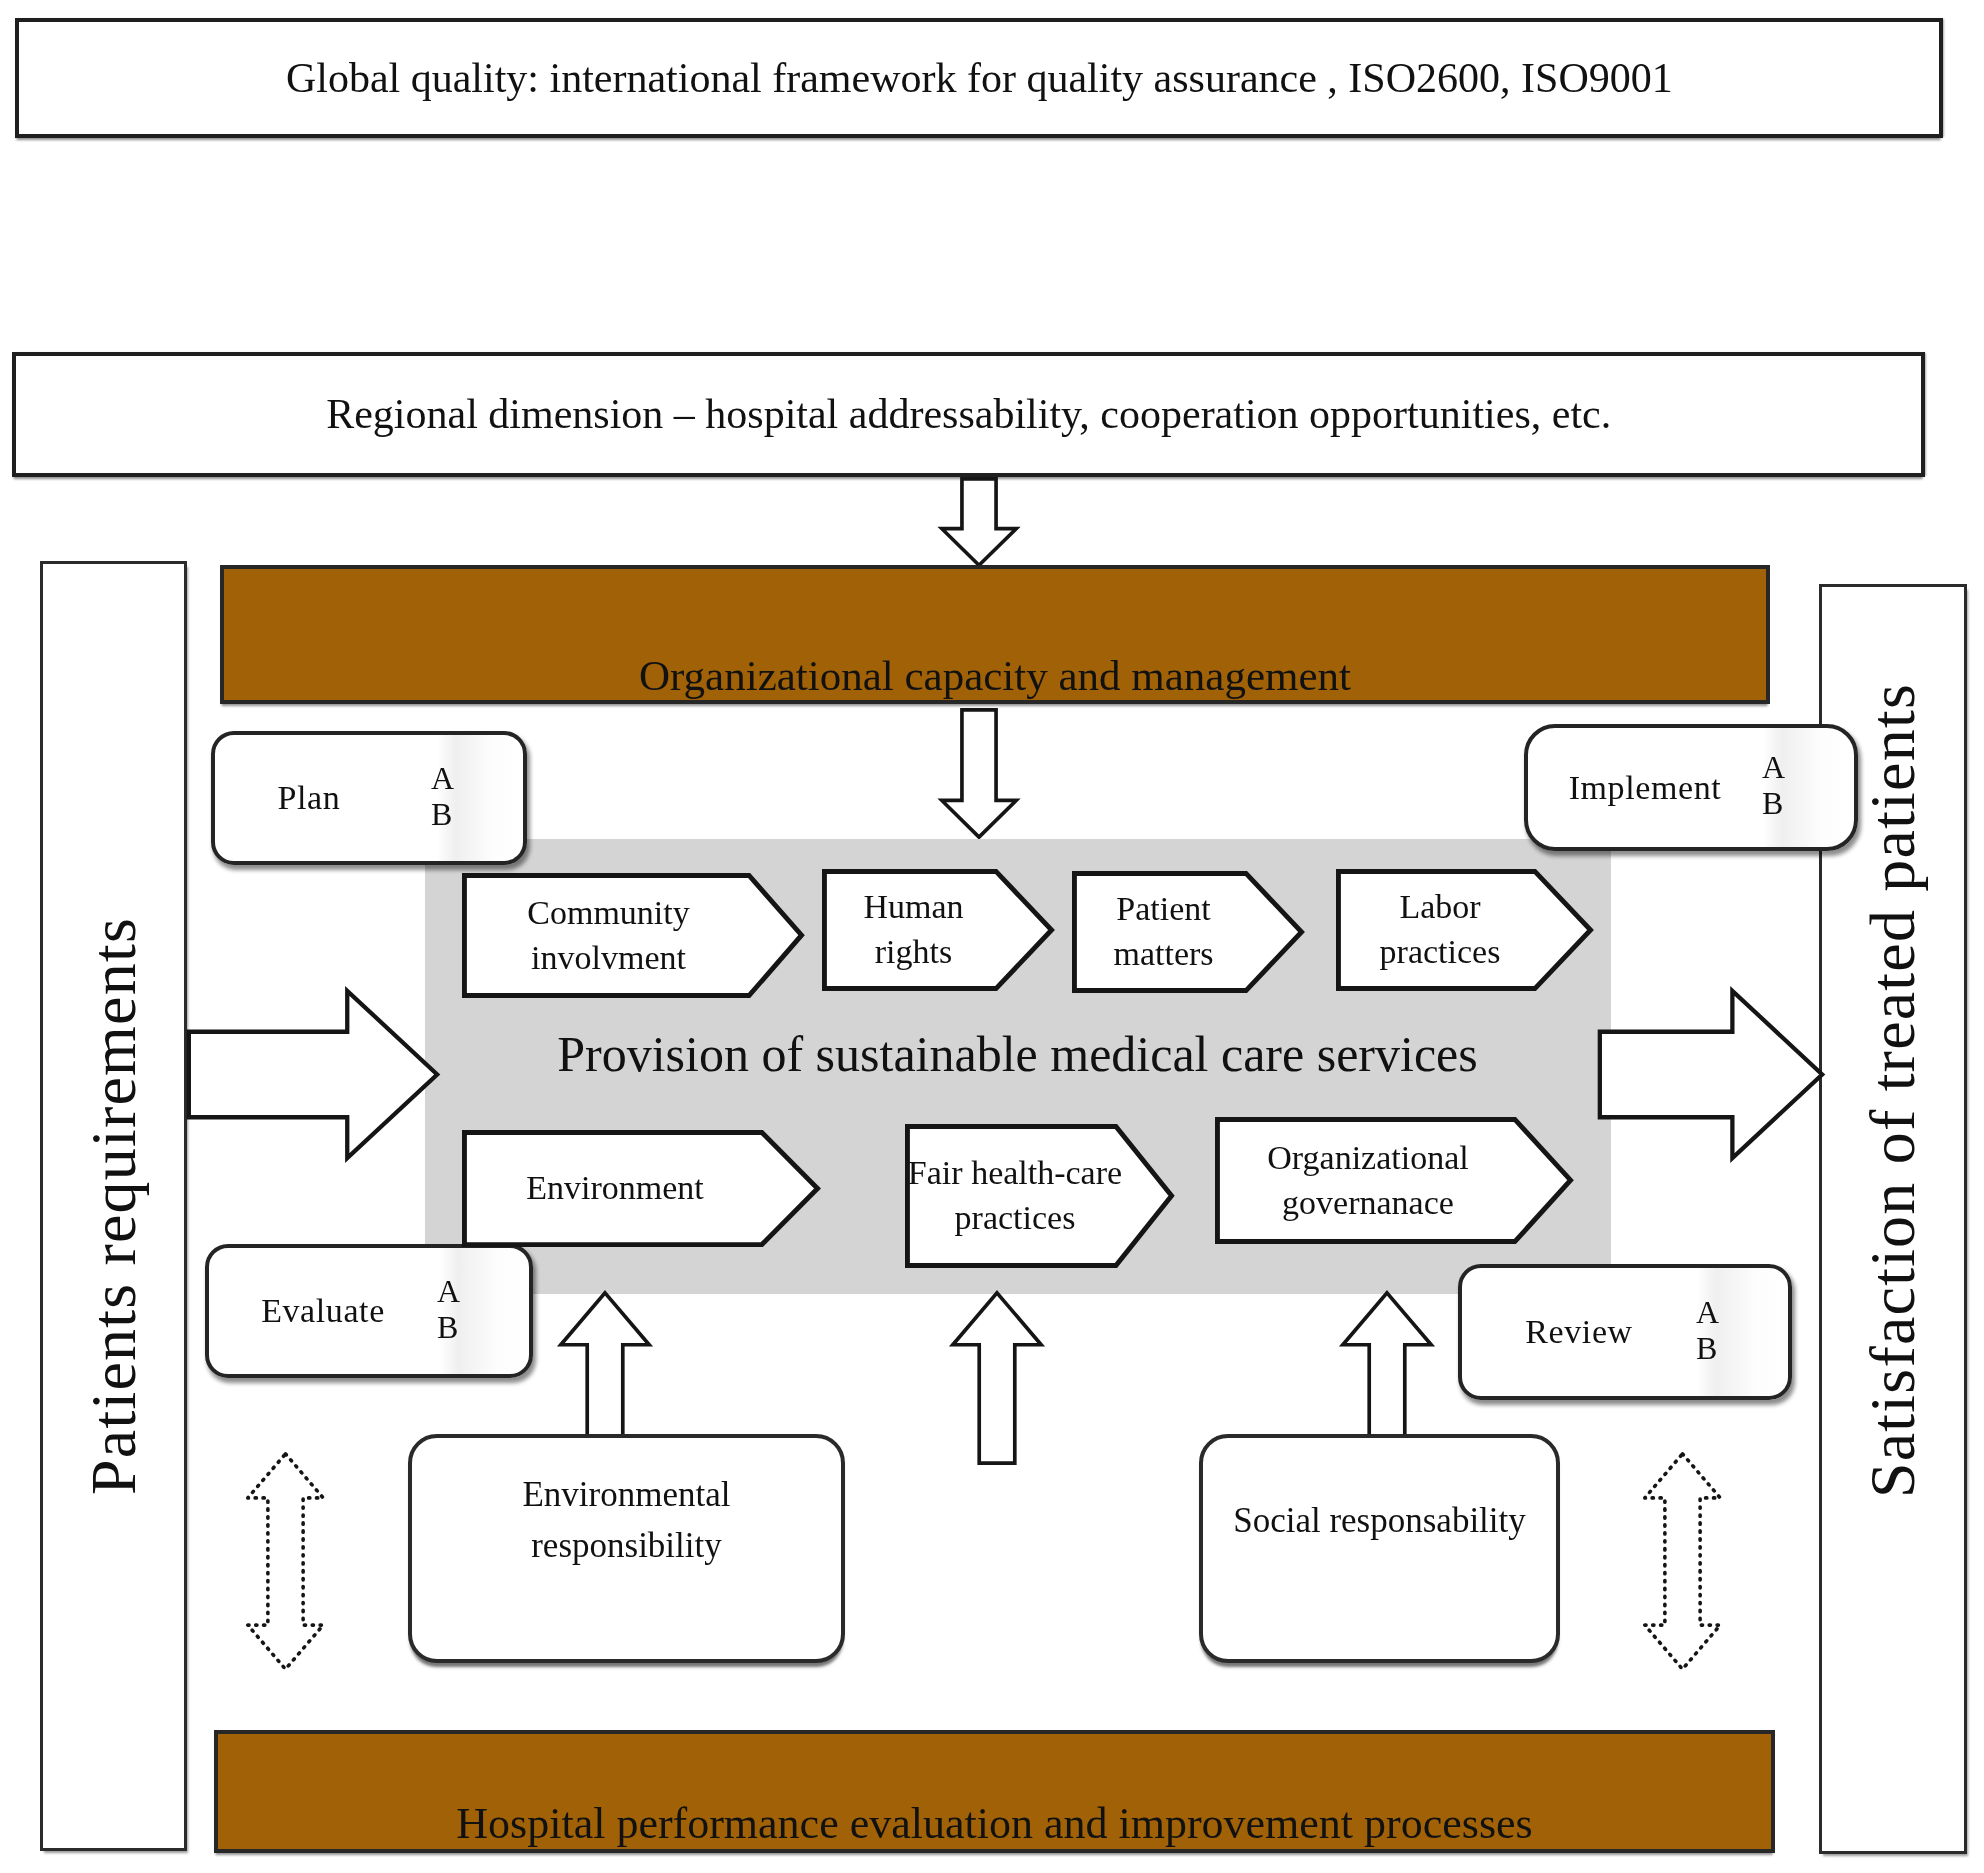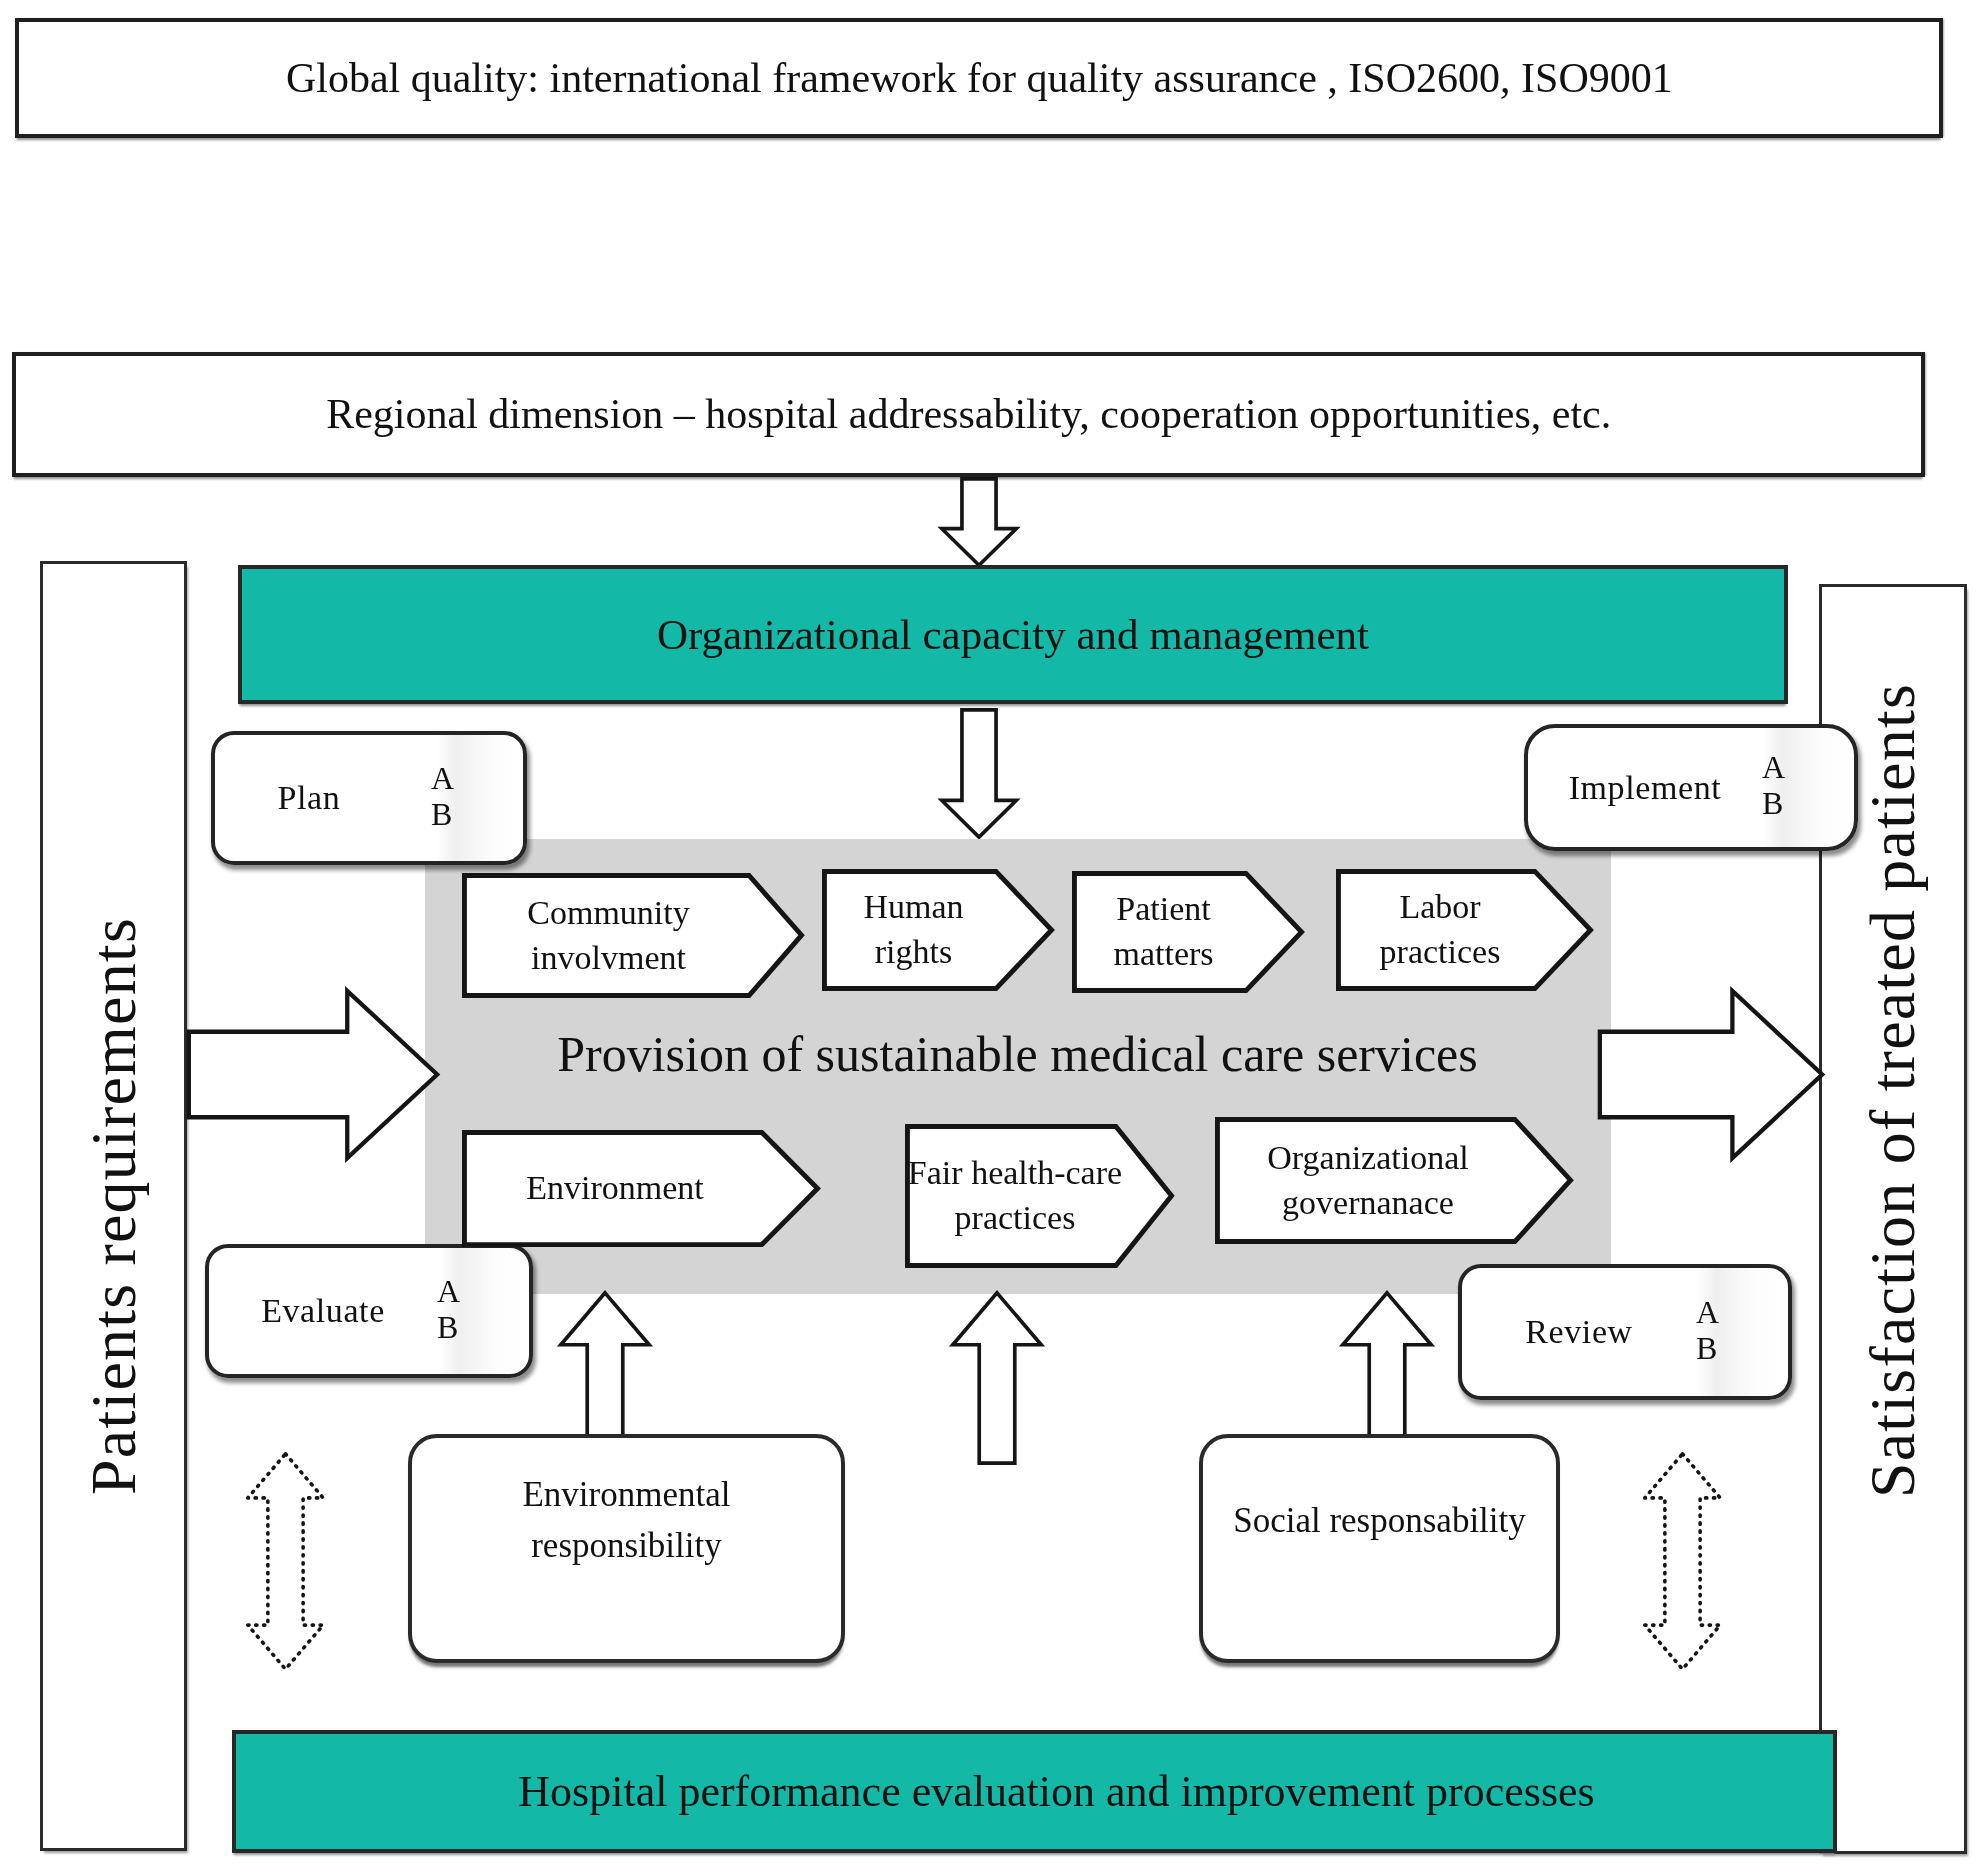--- a/index.html
+++ b/index.html
@@ -9,24 +9,24 @@
   }
   
   .cbar{
     position:absolute;background:#fff;border:4.3px solid #1f1f1f;
     box-shadow:0 3.7px 2.4px -1.8px #8a8a8a, 1.8px 0 1.8px -1.2px #aaa;
     display:flex;align-items:center;justify-content:center;
     font-size:42px;text-align:center;line-height:1.1;
   }
   
   .rbox{
-    position:absolute;background:#14b8a6;border:4.3px solid #272727;
+    position:absolute;background:#a16207;border:4.3px solid #272727;
     box-shadow:0 3.7px 2.4px -1.8px #8d8d8d;
-    display:flex;align-items:center;justify-content:center;
-    font-size:43px;text-align:center;margin-left:18px;
+    display:flex;align-items:flex-end;justify-content:center;
+    font-size:43px;text-align:center;
   }
   
   .vbar{
     position:absolute;background:#fff;border:3.7px solid #2b2b2b;
     box-shadow:2.4px 3.7px 2.4px -1.8px #9a9a9a;
     display:flex;align-items:center;justify-content:center;
   }
   .vtext{
     writing-mode:vertical-rl;transform:rotate(180deg);
     font-size:64px;letter-spacing:1.2px;white-space:nowrap;
@@ -196,18 +196,18 @@
     <polygon points="65,3 127,75 94,75 94,283 127,283 65,355 3,283 36,283 36,75 3,75" fill="#fff" stroke="#151515" stroke-width="6" stroke-dasharray="2 11" stroke-linecap="round" stroke-linejoin="round"></polygon>
   </svg>
 
   <div class="pill" style="left:408px;top:1434px;width:437px;height:229px;">
     <span style="position:relative;top:-27.5px;">Environmental responsibility</span>
   </div>
   <div class="pill" style="left:1199px;top:1434px;width:361px;height:229px;">
     <span style="position:relative;top:-27.5px;">Social responsability</span>
   </div>
 
-  <div class="rbox" style="left:214px;top:1730px;width:1553px;height:115px;font-size:44px;padding-left:44px;">
+  <div class="rbox" style="left:214px;top:1730px;width:1553px;height:115px;font-size:44px;">
     <span>Hospital performance evaluation and improvement processes</span>
   </div>
 
 </div>
 
 
 </body></html>

